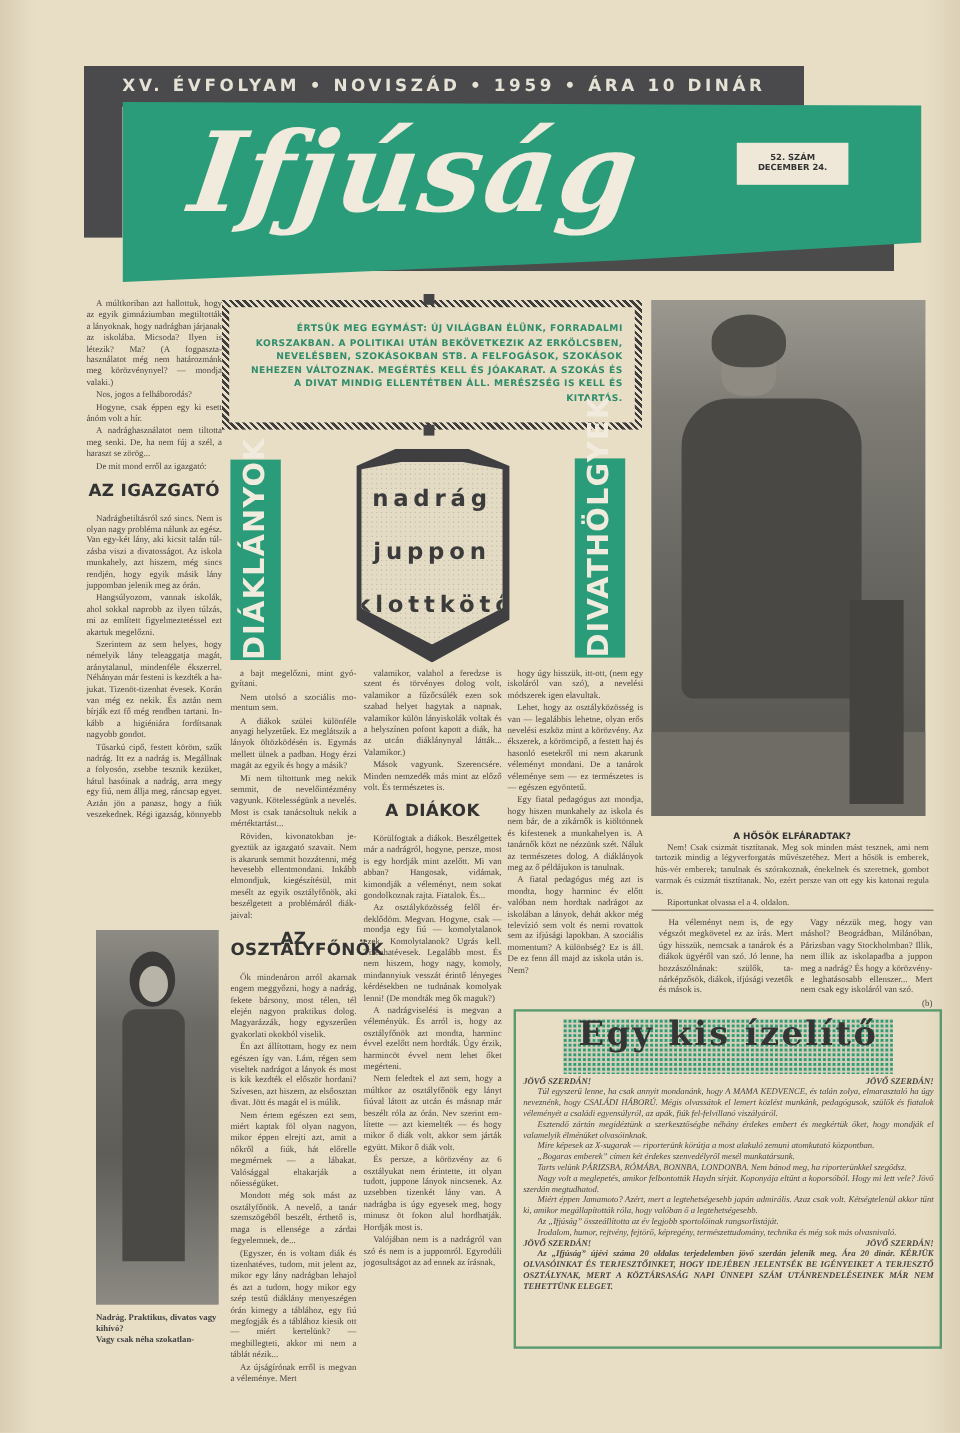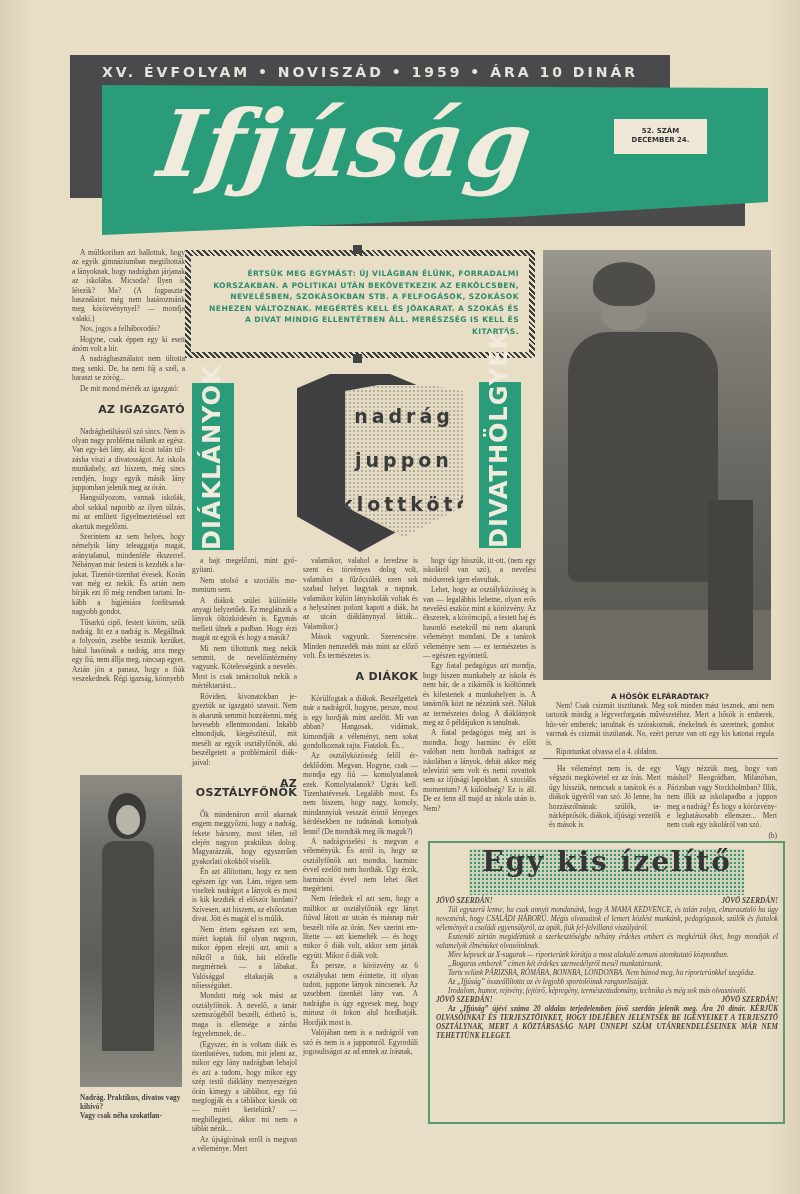--- a/index.html
+++ b/index.html
@@ -60,22 +60,22 @@
   }
   .ed-marker {
     position: absolute; left: 353px; width: 9px; height: 9px; background: #444;
   }
 
   
   .col { position: absolute; font-size: 7.4px; line-height: 9.4px; color: #4a4540; text-align: justify; }
   .col p { text-indent: 8px; margin-bottom: 1px; }
   .col-left { left: 72px; top: 248px; width: 113px; }
   .subhead {
-    font-family: "DejaVu Sans", sans-serif; font-weight: bold; font-size: 11px;
-    color: #333; text-align: right; margin: 12px 0 12px 0; letter-spacing: 0.3px;
+    font-family: "DejaVu Sans", sans-serif; font-weight: bold; font-size: 14px;
+    color: #333; text-align: center; margin: 12px 0 12px 0; letter-spacing: 0.3px;
   }
   .photo {
     position: absolute; background: #6a6a66;
     background-image: radial-gradient(circle at 40% 35%, #9a9890 0, #5d5c58 55%, #3d3c3a 100%);
   }
   .photo-girl { left: 80px; top: 775px; width: 102px; height: 312px;
     background-image: linear-gradient(180deg, #8d8b84 0, #6d6b66 25%, #5e5d58 60%, #8c8a83 100%); }
   .photo-girl .head { position:absolute; left: 28px; top: 18px; width: 38px; height: 46px; border-radius: 50%; background: #3b3a38; }
   .photo-girl .face { position:absolute; left: 36px; top: 30px; width: 24px; height: 30px; border-radius: 50%; background: #b9b4a8; }
   .photo-girl .body { position:absolute; left: 22px; top: 66px; width: 52px; height: 210px; background: #4a4946; border-radius: 12px 12px 0 0; }
@@ -97,21 +97,21 @@
     background: #3f3f41;
     clip-path: polygon(8% 8%, 30% 0, 70% 0, 93% 8%, 93% 80%, 50% 100%, 8% 80%);
   }
   .shield-inner {
     position: absolute; left: 296px; top: 385px; width: 128px; height: 152px;
     background-color: #e4dbc4;
     background-image: radial-gradient(#b5ad98 0.7px, transparent 0.8px);
     background-size: 4px 4px;
     clip-path: polygon(4% 4%, 30% 0, 70% 0, 96% 4%, 96% 80%, 50% 100%, 4% 80%);
     text-align: center; font-family: "DejaVu Sans", sans-serif; font-weight: bold;
-    color: #3b3b3b; font-size: 19px; letter-spacing: 4px; margin-left: 44px;
+    color: #3b3b3b; font-size: 19px; letter-spacing: 4px;
   }
   .shield-inner div { position: absolute; left: 0; right: 0; }
 
   
   .col-m1 { left: 192px; top: 556px; width: 105px; }
   .col-m2 { left: 303px; top: 556px; width: 115px; }
   .col-m3 { left: 423px; top: 556px; width: 113px; }
 
   
   .photo-soldier {
@@ -171,21 +171,21 @@
   <div class="editorial-inner">ÉRTSÜK MEG EGYMÁST: ÚJ VILÁGBAN ÉLÜNK, FORRADALMI KORSZAKBAN. A POLITIKAI UTÁN BEKÖVETKEZIK AZ ERKÖLCSBEN, NEVELÉSBEN, SZOKÁSOKBAN STB. A FELFOGÁSOK, SZOKÁSOK NEHEZEN VÁLTOZNAK. MEGÉRTÉS KELL ÉS JÓAKARAT. A SZOKÁS ÉS A DIVAT MINDIG ELLENTÉTBEN ÁLL. MERÉSZSÉG IS KELL ÉS KITARTÁS.</div>
 </div>
 <div class="ed-marker" style="top:245px"></div>
 <div class="ed-marker" style="top:354px"></div>
 
 <div class="col col-left">
   <p>A múltkoriban azt hallottuk, hogy az egyik gimnázium­ban megtiltották a lányok­nak, hogy nadrágban járja­nak az iskolába. Micsoda? Ilyen is létezik? Ma? (A fog­paszta-használatot még nem határozmánk meg körözvény­nyel? — mondja valaki.)</p>
   <p>Nos, jogos a felháborodás?</p>
   <p>Hogyne, csak éppen egy ki esett ánóm volt a hír.</p>
   <p>A nadrághasználatot nem tiltotta meg senki. De, ha nem fúj a szél, a haraszt se zörög...</p>
-  <p>De mit mond mérték az igaz­gató:</p>
+  <p>De mit mond erről az igaz­gató:</p>
   <div class="subhead">AZ IGAZGATÓ</div>
   <p>Nadrágbetiltásról szó sincs. Nem is olyan nagy probléma nálunk az egész. Van egy-két lány, aki kicsit talán túl­zásba viszi a divatosságot. Az iskola munkahely, azt hiszem, még sincs rendjén, hogy egyik másik lány juppomban jele­nik meg az órán.</p>
   <p>Hangsúlyozom, vannak is­kolák, ahol sokkal naprobb az ilyen túlzás, mi az emlí­tett figyelmeztetéssel ezt akar­tuk megelőzni.</p>
   <p>Szerintem az sem helyes, hogy némelyik lány teleaggat­ja magát, aránytalanul, min­denféle ékszerrel. Néhányan már festeni is kezdték a ha­jukat. Tizenöt-tizenhat éve­sek. Korán van még ez ne­kik. És aztán nem bírják ezt fő még rendben tartani. In­kább a higiéniára fordítsanak nagyobb gondot.</p>
   <p>Tűsarkú cipő, festett kö­röm, szűk nadrág. Itt ez a nadrág is. Megállnak a folyo­són, zsebbe tesznik kezüket, hátul hasóinak a nadrág, arra megy egy fiú, nem állja meg, ráncsap egyet. Aztán jön a panasz, hogy a fiúk veszeked­nek. Régi igazság, könnyebb</p>
 </div>
 
 <div class="photo photo-girl">
   <div class="head"></div>
   <div class="face"></div>
@@ -267,20 +267,22 @@
   <div class="preview-body">
     <div class="row">
       <span>JÖVŐ SZERDÁN!</span>
       <span>JÖVŐ SZERDÁN!</span>
     </div>
     <p>Túl egyszerű lenne, ha csak annyit mondanánk, hogy A MAMA KEDVENCE, és talán zolya, elmarasztaló ha úgy neveznénk, hogy CSALÁDI HÁBORÚ. Mégis olvas­sátok el lemert közlést munkánk, pedagógusok, szülők és fiatalok véleményét a csa­ládi egyensúlyról, az apák, fiúk fel-felvillanó viszályáról.</p>
     <p>Esztendő zártán megidéztünk a szerkesztőségbe néhány érdekes embert és meg­kértük őket, hogy mondják el valamelyik élménüket olvasóinknak.</p>
     <p>Mire képesek az X-sugarak — riporterünk körútja a most alakuló zemuni atomkutató központban.</p>
     <p>„Bogaras emberek” címen két érdekes szenvedélyről mesél munkatársunk.</p>
     <p>Tarts velünk PÁRIZSBA, RÓMÁBA, BONNBA, LONDONBA. Nem bánod meg, ha riporterünkkel szegődsz.</p>
+    <p>Nagy volt a meglepetés, amikor felbontották Haydn sírját. Koponyája eltűnt a ko­porsóból. Hogy mi lett vele? Jövő szerdán megtudhatod.</p>
+    <p>Miért éppen Jamamoto? Azért, mert a legtehetségesebb japán admirális. Azaz csak volt. Kétségtelenül akkor tűnt ki, amikor megállapították róla, hogy valóban ő a legtehetségesebb.</p>
     <p>Az „Ifjúság” összeállította az év legjobb sportolóinak rangsorlistáját.</p>
     <p>Irodalom, humor, rejtvény, fejtörő, képregény, természettudomány, technika és még sok más olvasnivaló.</p>
     <div class="row">
       <span>JÖVŐ SZERDÁN!</span>
       <span>JÖVŐ SZERDÁN!</span>
     </div>
     <p class="footer">Az „Ifjúság” újévi száma 20 oldalas terjedelemben jövő szerdán jelenik meg. Ára 20 dinár. KÉRJÜK OLVASÓINKAT ÉS TERJESZTŐINKET, HOGY IDEJÉBEN JE­LENTSÉK BE IGÉNYEIKET A TERJESZTŐ OSZTÁLYNAK, MERT A KÖZTÁRSA­SÁG NAPI ÜNNEPI SZÁM UTÁNRENDELÉSEINEK MÁR NEM TEHETTÜNK ELE­GET.</p>
   </div>
 </div>
 

